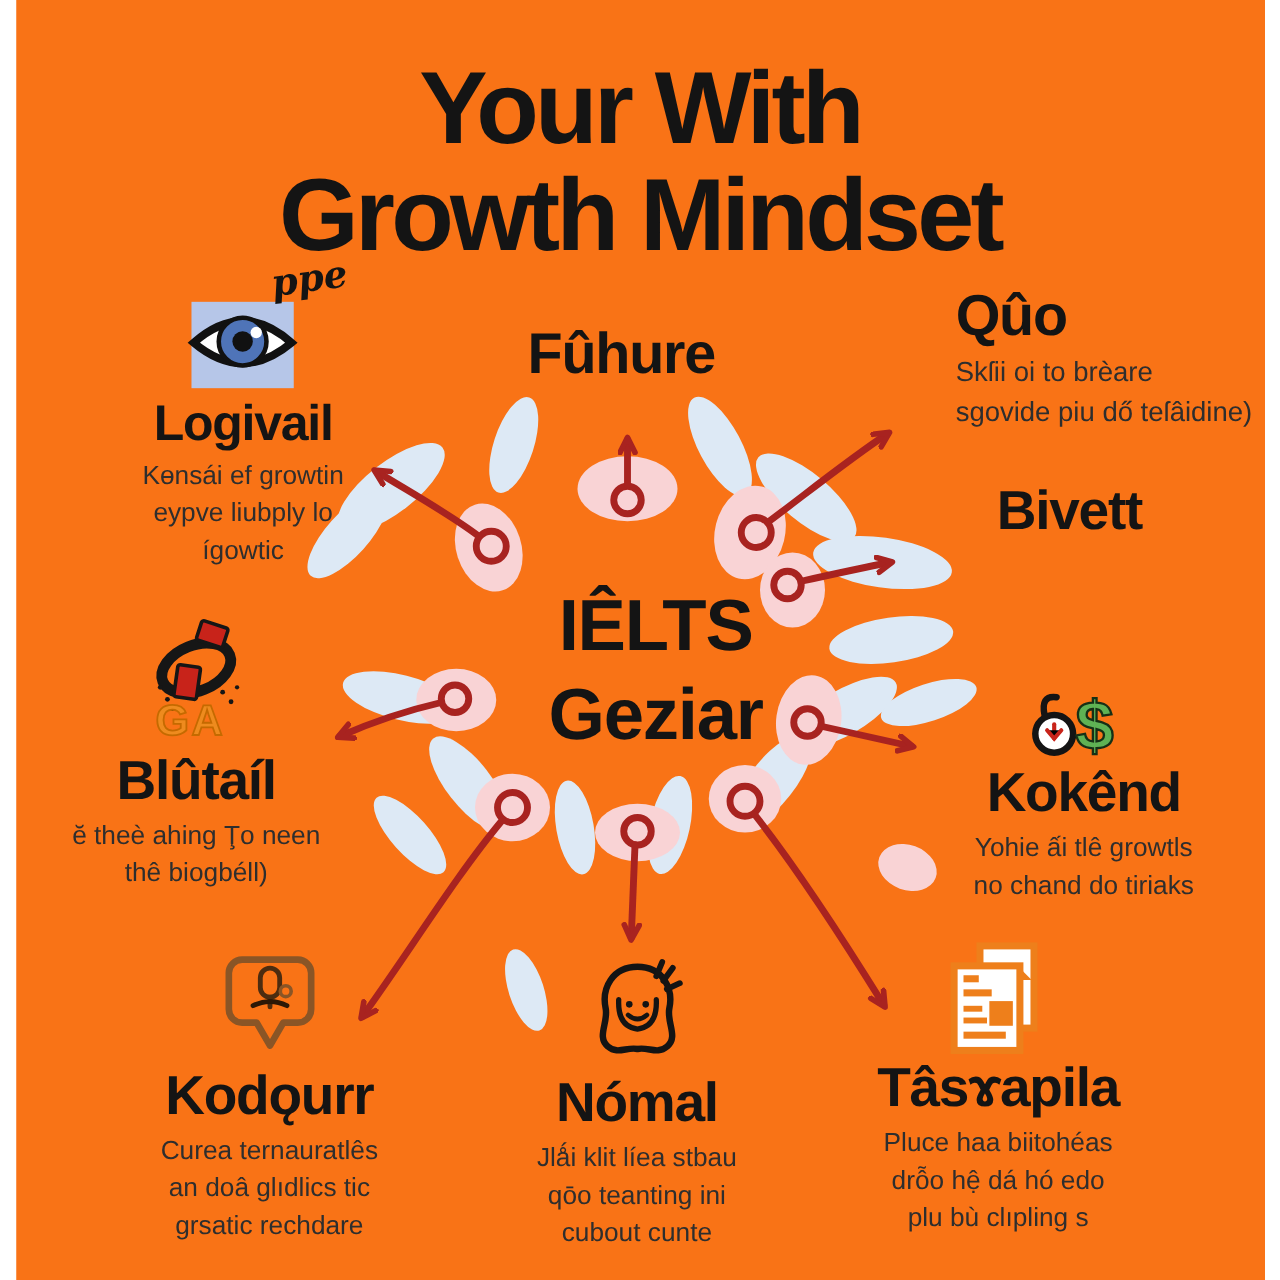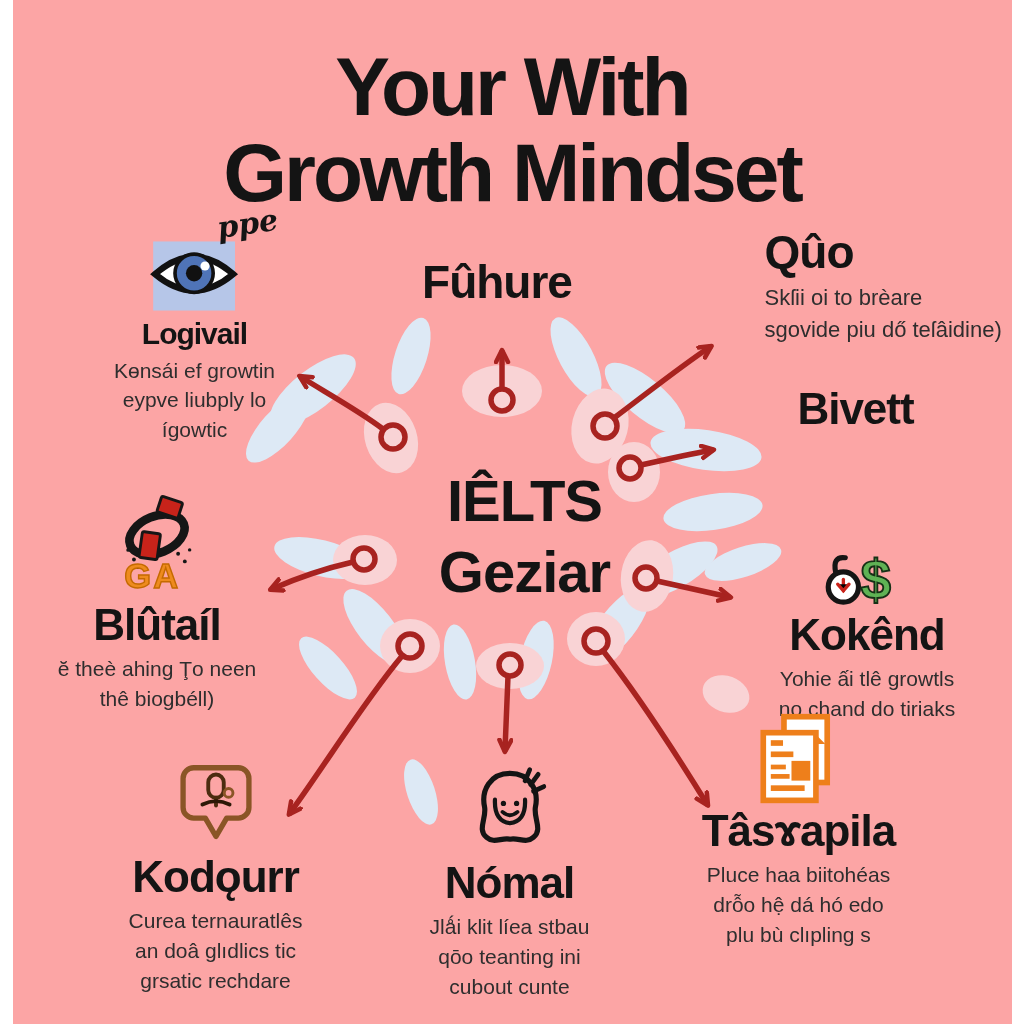--- a/index.html
+++ b/index.html
@@ -1,46 +1,46 @@
 <!DOCTYPE html>
 <html><head>
 <meta charset="utf-8">
 <style>
   html,body{margin:0;padding:0;background:#ffffff;}
   .canvas{
     position:relative;width:999px;height:1024px;margin:0 auto;
-    background:#fca5a5;overflow:hidden;
+    background:#f97316;overflow:hidden;
     font-family:"Liberation Sans","DejaVu Sans",sans-serif;color:#161616;
   }
   svg.bg{position:absolute;inset:0;width:1024px;height:1024px;}
   .title{
     position:absolute;top:44px;left:0;width:100%;text-align:center;
     font-size:82px;font-weight:800;letter-spacing:-3px;line-height:1.05;color:#141414;
   }
   .hub{
     position:absolute;left:357px;top:466px;width:310px;text-align:center;
     font-size:58px;font-weight:800;letter-spacing:-1px;line-height:1.22;color:#141414;
   }
   .node{position:absolute;text-align:center;}
   .node .icon-wrap{position:relative;display:flex;justify-content:center;margin-bottom:2px;}
   .node h3{margin:2px 0 6px 0;font-size:44px;font-weight:800;letter-spacing:-1px;color:#141414;line-height:1.05;}
   .node p{margin:0;font-size:21px;line-height:1.42;color:#2e2e2e;white-space:pre-line;}
   #node-logivail{left:62px;top:216px;width:240px;}
-  #node-logivail h3{font-size:30px;}
+  #node-logivail h3{font-size:40px;}
   #node-fuhure{left:352px;top:224px;width:265px;}
   #node-fuhure h3{font-size:46px;margin-top:34px;}
   #node-quo{left:720px;top:226px;width:300px;text-align:left;margin-left:32px;}
   #node-quo h3{font-size:46px;}
   #node-quo p{font-size:22px;}
   #node-bivett{left:698px;top:384px;width:290px;}
   #node-kokend{left:712px;top:548px;width:285px;}
   #node-blutail{left:22px;top:494px;width:245px;}
   #node-kodqurr{left:78px;top:760px;width:250px;}
   #node-nomal{left:372px;top:764px;width:250px;}
-  #node-tasapila{left:650px;top:712px;width:272px;}
+  #node-tasapila{left:650px;top:752px;width:272px;}
   .script-ppe{
     position:absolute;top:-10px;right:36px;
     font-family:"DejaVu Serif",serif;font-style:italic;font-weight:700;
     font-size:30px;color:#141414;transform:rotate(-8deg);
   }
 </style>
 </head>
 <body>
 
 <div class="canvas">

